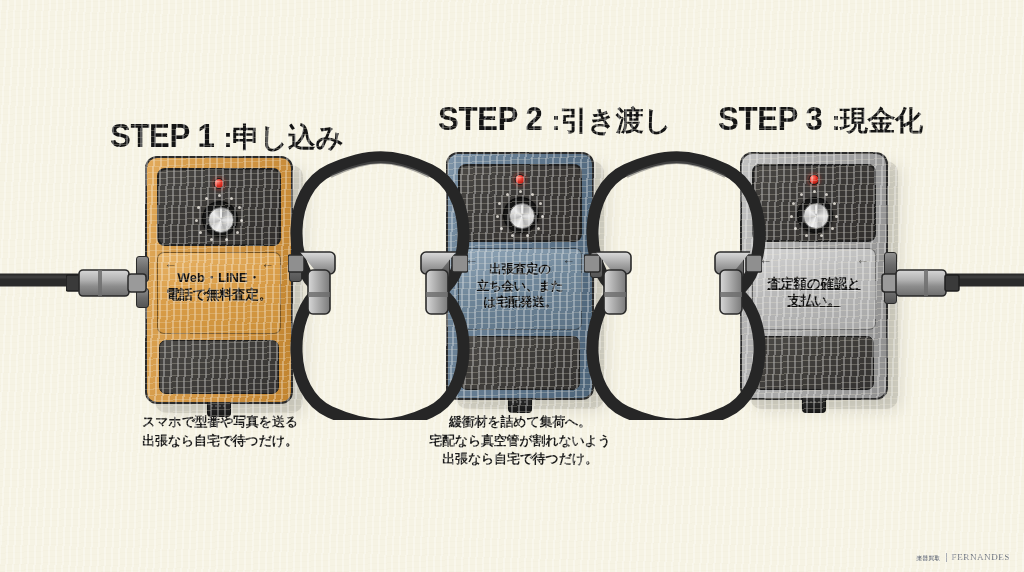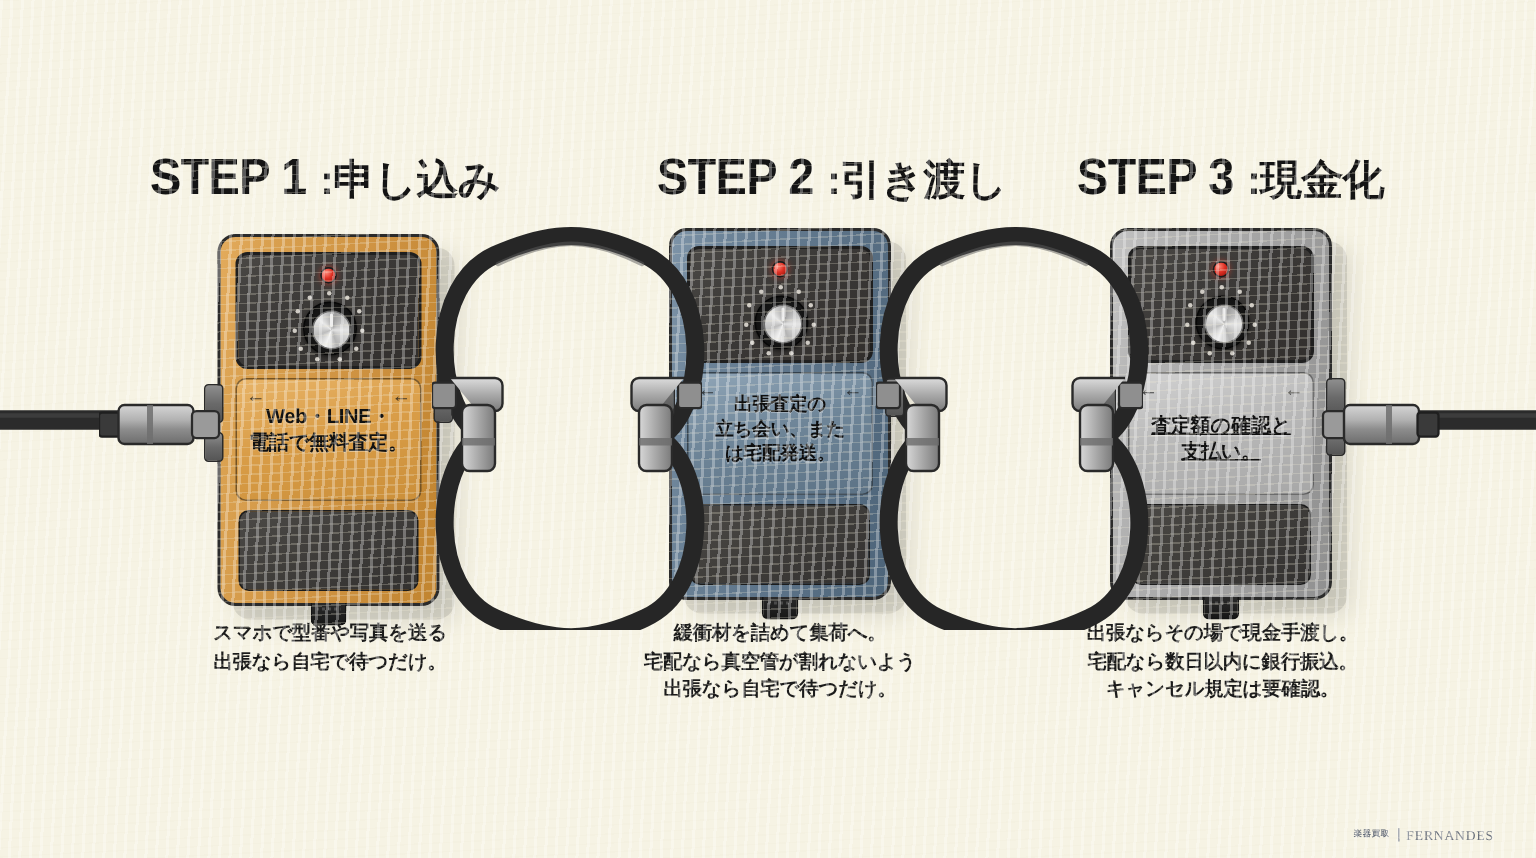--- a/index.html
+++ b/index.html
@@ -27,21 +27,21 @@
     white-space:nowrap;letter-spacing:-.5px;
     font-size:32px;line-height:40px;
   }
   .step-title .lat{
     font-family:"Liberation Sans Narrow","Liberation Sans",sans-serif;
     font-size:34px;font-weight:bold;
     transform:scaleX(.92);display:inline-block;transform-origin:left center;
   }
   .step-title .jp{font-size:28px;font-weight:bold;}
   .step-title .colon{font-size:27px;}
-  #title-1{left:100px;}
+  #title-1{left:110px;margin-top:17px;}
   #title-2{left:438px;}
   #title-3{left:718px;}
 
   
   .pedal{
     position:absolute;width:148px;height:248px;
     border-radius:12px;
     box-shadow:10px 9px 0 rgba(0,0,0,.10), 14px 12px 16px rgba(0,0,0,.10);
   }
   #pedal-1{left:145px;top:156px;}
@@ -166,22 +166,22 @@
     position:absolute;width:240px;text-align:center;
     font-size:13px;line-height:18.5px;font-weight:bold;
     color:#1b1b1b;letter-spacing:-.2px;
   }
   #caption-1{left:100px;top:413px;}
   #caption-2{left:400px;top:413px;}
   #caption-3{left:695px;top:413px;}
 
   
   #brand{
-    position:absolute;right:28px;bottom:10px;
-    display:flex;align-items:flex-start;gap:5px;opacity:.72;
+    position:absolute;right:14px;bottom:10px;
+    display:flex;align-items:flex-end;gap:5px;opacity:.72;
   }
   #brand .jp-mark{
     font-size:5.5px;font-weight:bold;color:#2f3a52;letter-spacing:.5px;
     line-height:8px;white-space:nowrap;
   }
   #brand .bar{width:1px;height:9px;background:#5a6478;}
   #brand .wordmark{
     font-family:"Liberation Serif","DejaVu Serif",serif;
     font-size:9px;letter-spacing:.6px;color:#2f3a52;
     font-variant:small-caps;white-space:nowrap;
@@ -455,25 +455,20 @@
 
   <div class="caption" id="caption-1">
       <div>スマホで型番や写真を送る</div>
       <div>出張なら自宅で待つだけ。</div>
     </div>
   <div class="caption" id="caption-2">
       <div>緩衝材を詰めて集荷へ。</div>
       <div>宅配なら真空管が割れないよう</div>
       <div>出張なら自宅で待つだけ。</div>
     </div>
-  <div class="caption" id="caption-3">
-      <div>出張ならその場で現金手渡し。</div>
-      <div>宅配なら数日以内に銀行振込。</div>
-      <div>キャンセル規定は要確認。</div>
-    </div>
 
   <div id="brand">
     <span class="jp-mark">楽器買取</span>
     <span class="bar"></span>
     <span class="wordmark">FERNANDES</span>
   </div>
 
   <div id="grain"></div>
 </div>
 

